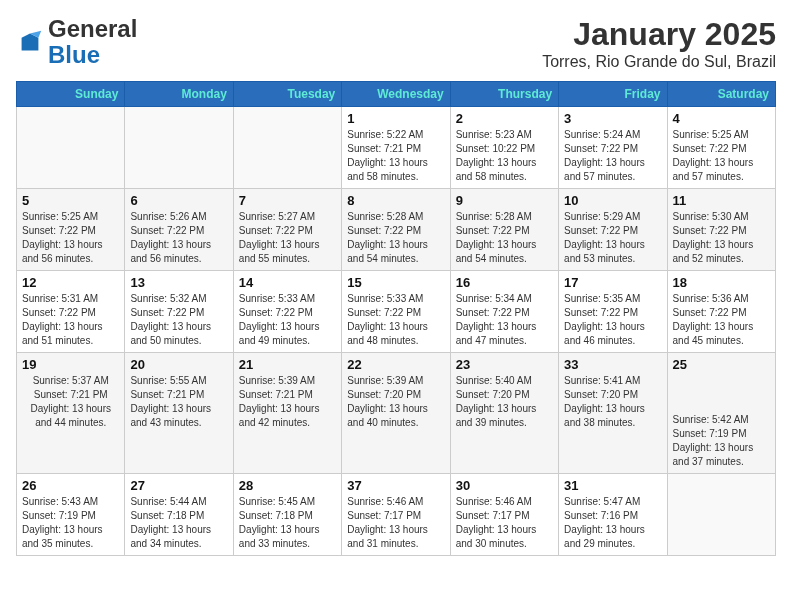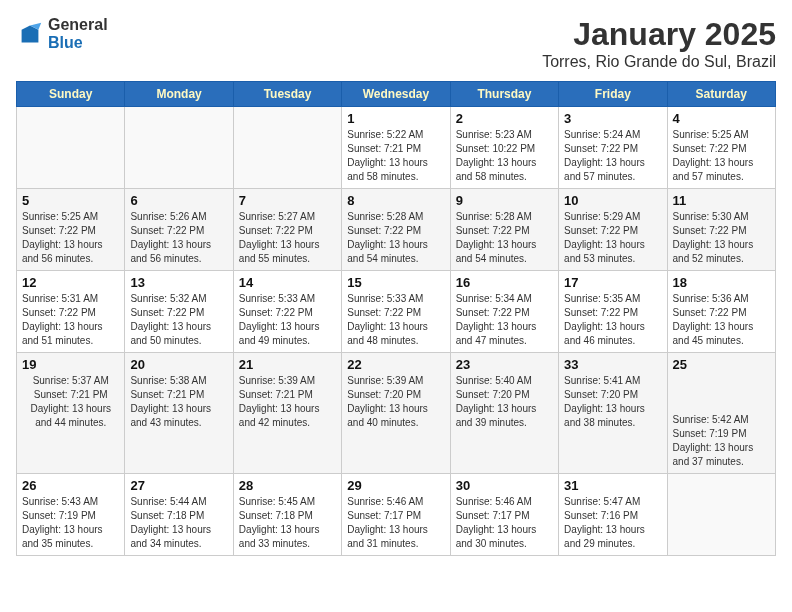--- a/index.html
+++ b/index.html
@@ -14,21 +14,21 @@
       display: flex;
       align-items: flex-start;
       justify-content: space-between;
       margin-bottom: 10px;
     }
     .logo {
       display: flex;
       align-items: center;
     }
     .logo-text {
-      font-size: 16px;
+      font-size: 24px;
       font-weight: bold;
       line-height: 1.1;
     }
     .logo-general { color: #333; }
     .logo-blue { color: #1a6eb5; }
     .logo-icon {
       width: 28px;
       height: 28px;
       margin-right: 4px;
     }
@@ -44,22 +44,22 @@
       font-size: 16px;
       color: #333;
     }
     .calendar {
       width: 100%;
       border-collapse: collapse;
       font-size: 11px;
     }
     .calendar th {
       background: #2a6ebb;
-      color: #fef9c3;
-      text-align: center;
+      color: #5eead4;
+      text-align: right;
       padding: 5px 6px;
       font-size: 12px;
       font-weight: bold;
       border: 1px solid #1a5eab;
     }
     .calendar td {
       vertical-align: top;
       border: 1px solid #ccc;
       padding: 4px 5px;
       width: 107px;
@@ -256,21 +256,21 @@
       <tr class="row-even">
         <td>
           <div class="day-number">19</div>
           <div class="day-info" style="white-space: pre-line; text-align: center;">Sunrise: 5:37 AM
 Sunset: 7:21 PM
 Daylight: 13 hours
 and 44 minutes.</div>
         </td>
         <td>
           <div class="day-number">20</div>
-          <div class="day-info" style="white-space: pre-line;">Sunrise: 5:38 AM
+          <div class="day-info" style="white-space: pre-line;">Sunrise: 5:55 AM
 Sunset: 7:21 PM
 Daylight: 13 hours
 and 43 minutes.</div>
         </td>
         <td>
           <div class="day-number">21</div>
           <div class="day-info" style="white-space: pre-line;">Sunrise: 5:39 AM
 Sunset: 7:21 PM
 Daylight: 13 hours
 and 42 minutes.</div>
@@ -320,21 +320,21 @@
 and 34 minutes.</div>
         </td>
         <td>
           <div class="day-number">28</div>
           <div class="day-info" style="white-space: pre-line;">Sunrise: 5:45 AM
 Sunset: 7:18 PM
 Daylight: 13 hours
 and 33 minutes.</div>
         </td>
         <td>
-          <div class="day-number">29</div>
+          <div class="day-number">37</div>
           <div class="day-info" style="white-space: pre-line;">Sunrise: 5:46 AM
 Sunset: 7:17 PM
 Daylight: 13 hours
 and 31 minutes.</div>
         </td>
         <td>
           <div class="day-number">30</div>
           <div class="day-info" style="white-space: pre-line;">Sunrise: 5:46 AM
 Sunset: 7:17 PM
 Daylight: 13 hours

